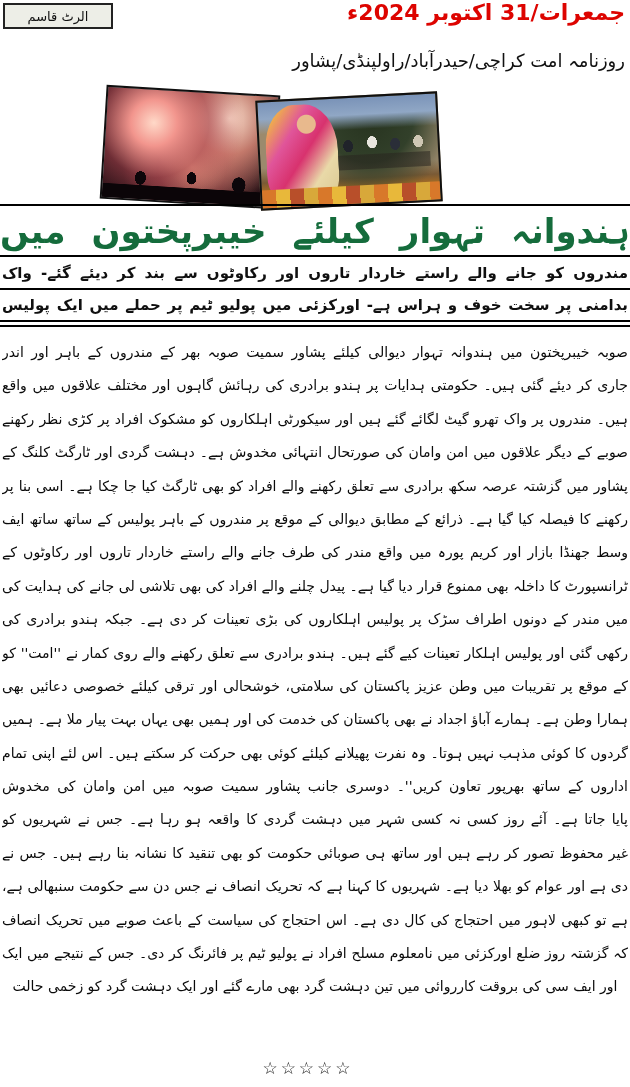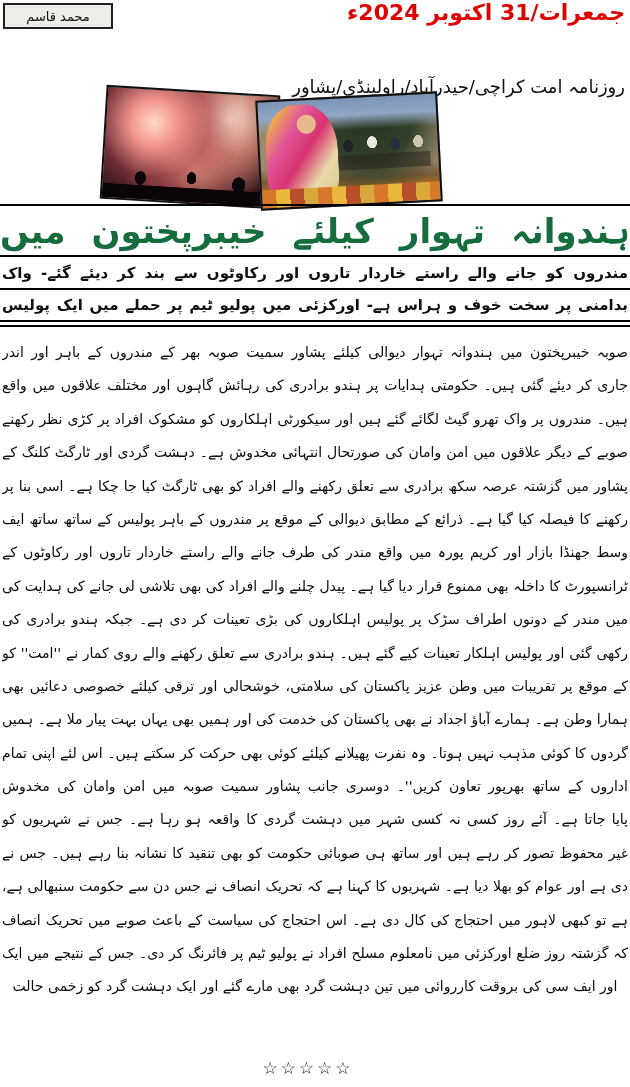--- a/index.html
+++ b/index.html
@@ -5,21 +5,21 @@
   html,body{margin:0;padding:0;background:#ffffff;}
   body{width:630px;height:1087px;font-family:"DejaVu Sans", sans-serif;}
   .page{position:relative;width:630px;height:1087px;background:#fff;overflow:hidden;}
 
   
   .author-box{position:absolute;left:3px;top:3px;width:106px;height:22px;
     border:2px solid #222;background:#edeee7;display:flex;align-items:center;
     justify-content:center;font-size:13px;color:#111;direction:rtl;}
   .date-line{position:absolute;right:5px;top:0;font-size:22px;color:#dd0400;
     direction:rtl;font-weight:bold;}
-  .paper-line{position:absolute;right:5px;top:50px;font-size:18px;color:#111;direction:rtl;margin-top:26px;}
+  .paper-line{position:absolute;right:5px;top:50px;font-size:18px;color:#111;direction:rtl;}
 
   
   .photo{position:absolute;border:2px solid #101010;overflow:hidden;}
   .photo-left{left:103px;top:90px;width:170px;height:110px;transform:rotate(3.5deg);
     background:
       radial-gradient(circle at 28% 30%, #ffd9c8 0%, #f2958d 16%, rgba(170,70,80,.55) 38%, rgba(60,20,30,0) 62%),
       radial-gradient(circle at 72% 22%, #ffe3d0 0%, rgba(235,150,130,.75) 24%, rgba(60,20,30,0) 55%),
       radial-gradient(circle at 52% 68%, rgba(250,170,140,.9) 0%, rgba(190,90,90,.5) 30%, rgba(0,0,0,0) 60%),
       linear-gradient(#35161c,#1c0b10);}
   .silhouettes{position:absolute;bottom:0;left:0;right:0;height:34px;
@@ -71,21 +71,21 @@
 
   .stars{position:absolute;left:0;top:1058px;width:616px;text-align:center;
     font-size:17px;letter-spacing:3px;color:#222;}
 </style>
 </head>
 <body>
 
 <div class="page">
 
   <div class="author-box">
-    <span>محمد قاسم</span>
+    <span>الرٹ قاسم</span>
   </div>
   <div class="date-line">جمعرات/31 اکتوبر 2024ء</div>
   <div class="paper-line">روزنامہ امت کراچی/حیدرآباد/راولپنڈی/پشاور</div>
 
   <div class="photo photo-left">
     <div class="silhouettes"></div>
   </div>
   <div class="photo photo-right">
     <div class="people"></div>
     <div class="woman"></div>

